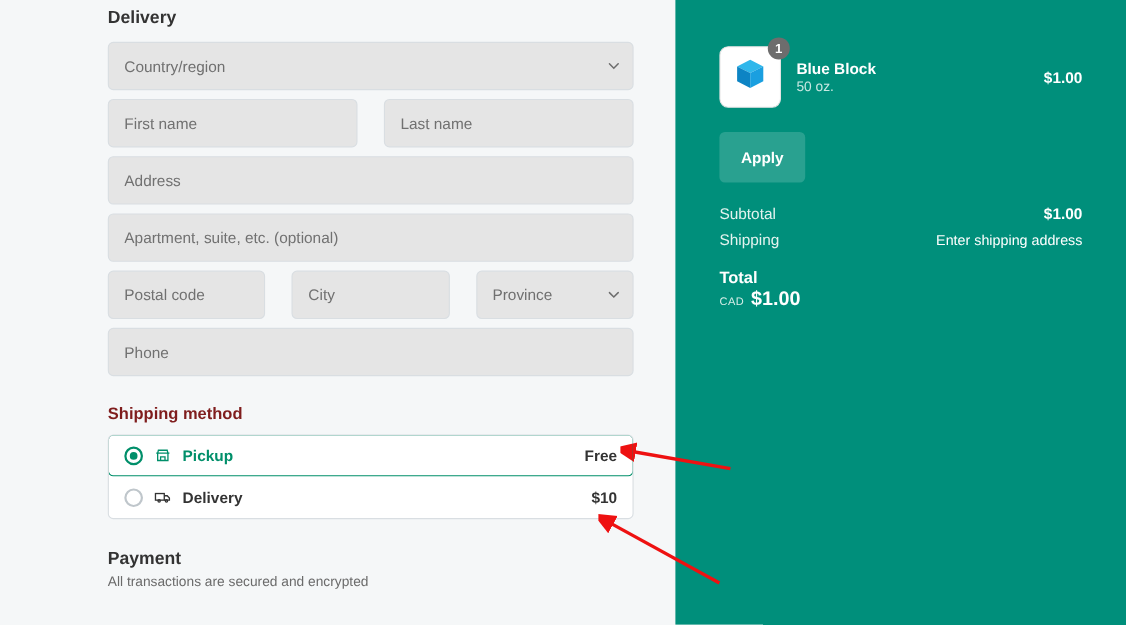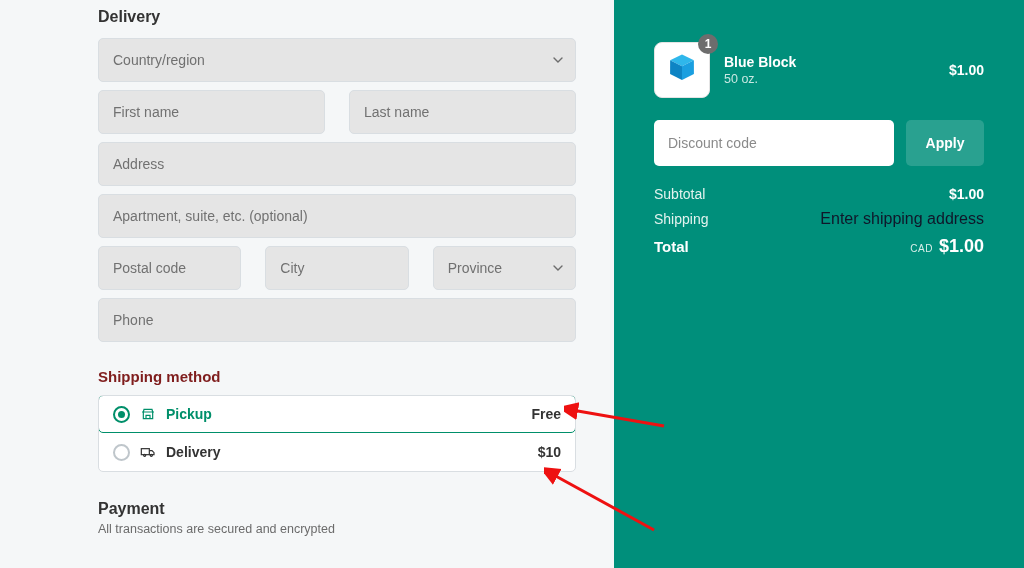--- a/index.html
+++ b/index.html
@@ -57,22 +57,22 @@
   .prod-price { margin-left:auto; font-size:14px; font-weight:600; }
 
   .disc-row { display:flex; gap:12px; margin-bottom:20px; }
   .disc-input { flex:1; height:46px; border:none; border-radius:5px; padding:0 14px; font-size:14px; background:#fff; color:#333; outline:none;}
   .disc-input::placeholder{color:#8a8a8a;}
   .apply { width:78px; height:46px; border:none; border-radius:5px; background:rgba(255,255,255,0.16); color:#fff; font-size:14px; font-weight:600; cursor:pointer;}
 
   .sum-row { display:flex; justify-content:space-between; align-items:baseline; font-size:14px; margin-bottom:8px;}
   .sum-row .k { color:#e3f3ef; }
   .sum-row .v { font-weight:600; }
-  .sum-row .hint { color:#0f172a; font-weight:400; font-size:16px;}
-  .total-row { display:flex; justify-content:space-between; align-items:baseline; margin-top:8px;}
+  .sum-row .hint { color:#ffffff; font-weight:400; font-size:13px;}
+  .total-row { display:flex; justify-content:space-between; align-items:baseline; margin-top:18px;flex-direction:column;}
   .total-row .k{ font-size:15px; font-weight:600;}
   .total-row .v{ display:flex; align-items:baseline; gap:6px;}
   .total-row .cur{ font-size:10px; font-weight:500; letter-spacing:0.5px; color:#d8efe9;}
   .total-row .amt{ font-size:18px; font-weight:700;}
 
   
   .arrow { position:absolute; pointer-events:none; }
 </style>
 </head>
 <body>
@@ -164,21 +164,20 @@
       <div class="badge">1</div>
     </div>
     <div class="prod-info">
       <div class="name">Blue Block</div>
       <div class="sub">50 oz.</div>
     </div>
     <div class="prod-price">$1.00</div>
   </div>
 
   <div class="disc-row">
-    <input class="disc-input" placeholder="Discount code" style="">
     <button class="apply">Apply</button>
   </div>
 
   <div class="sum-row">
     <span class="k">Subtotal</span>
     <span class="v">$1.00</span>
   </div>
   <div class="sum-row">
     <span class="k">Shipping</span>
     <span class="hint">Enter shipping address</span>

